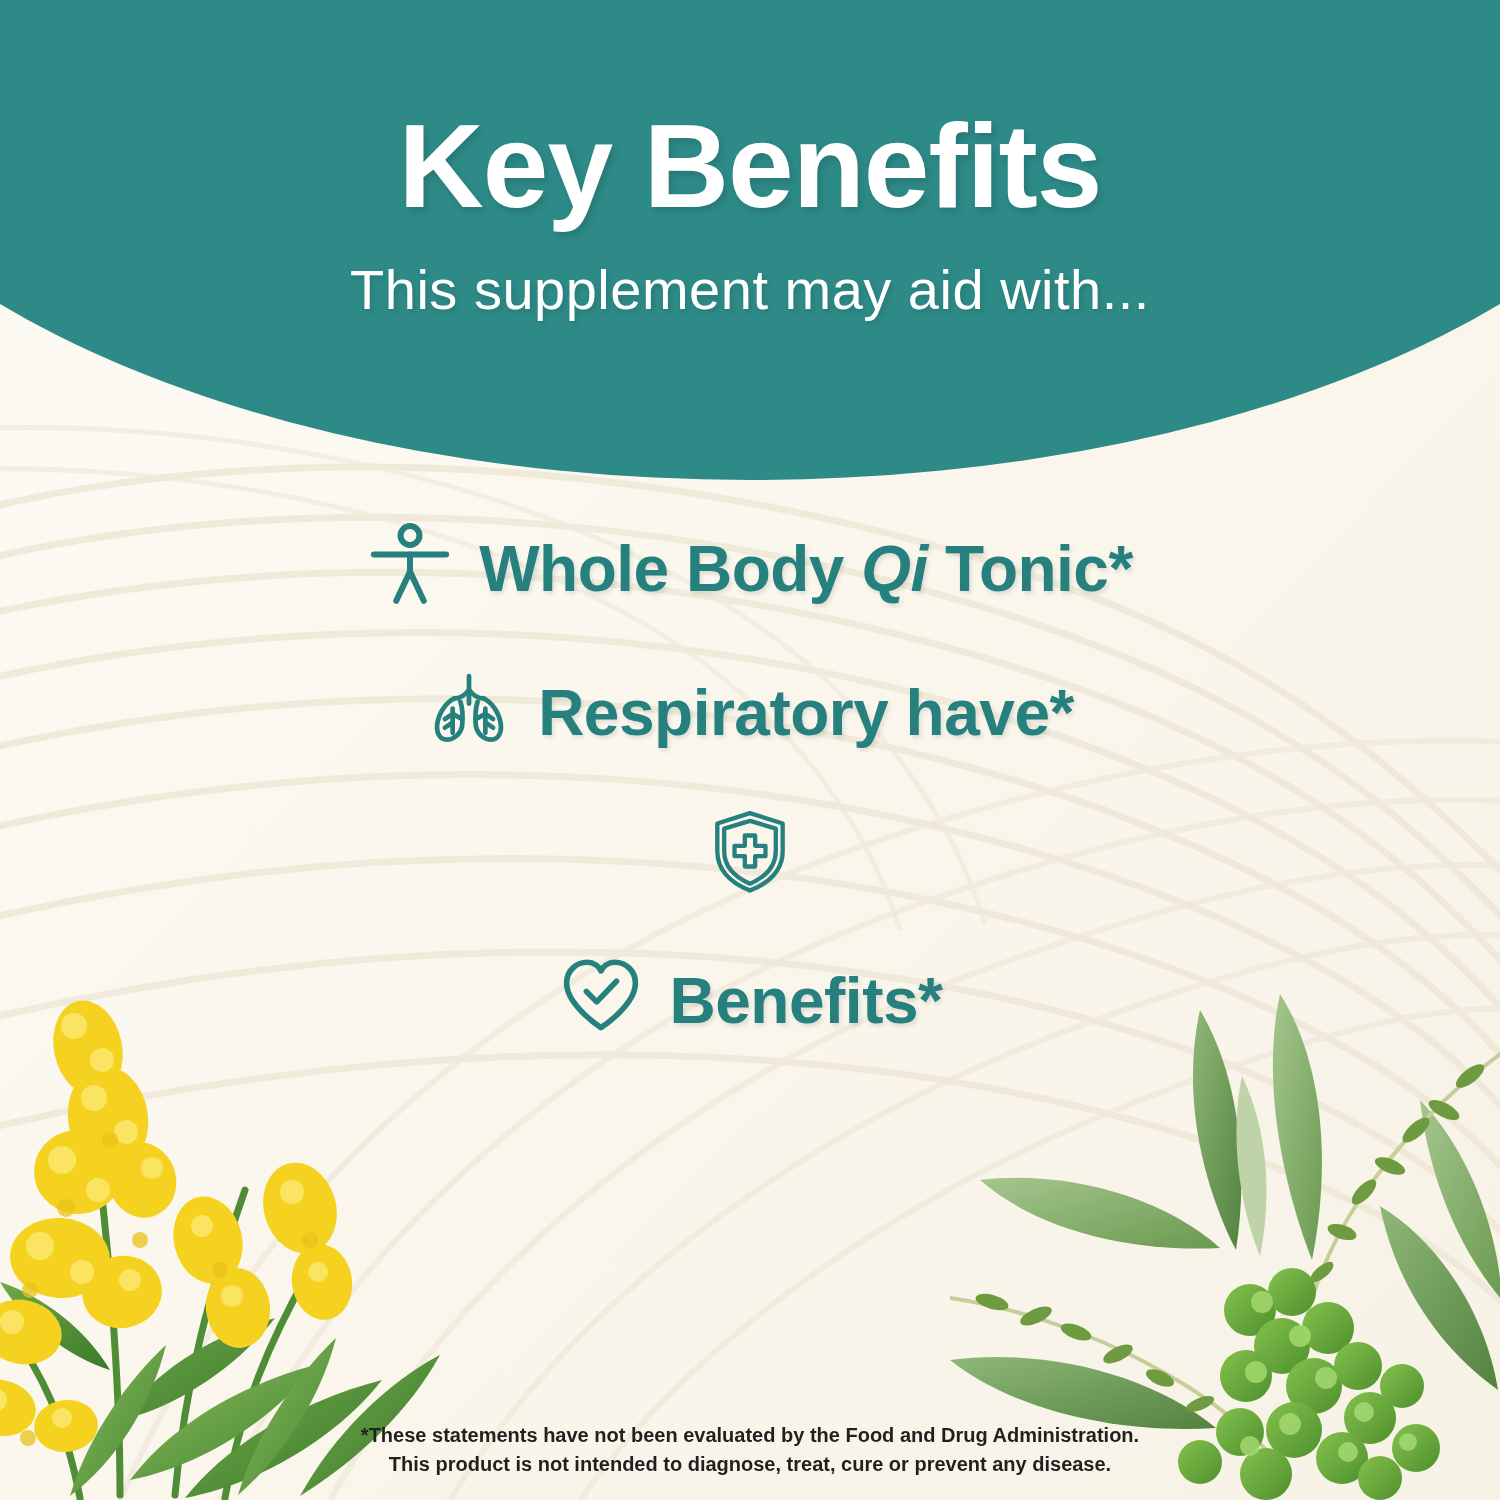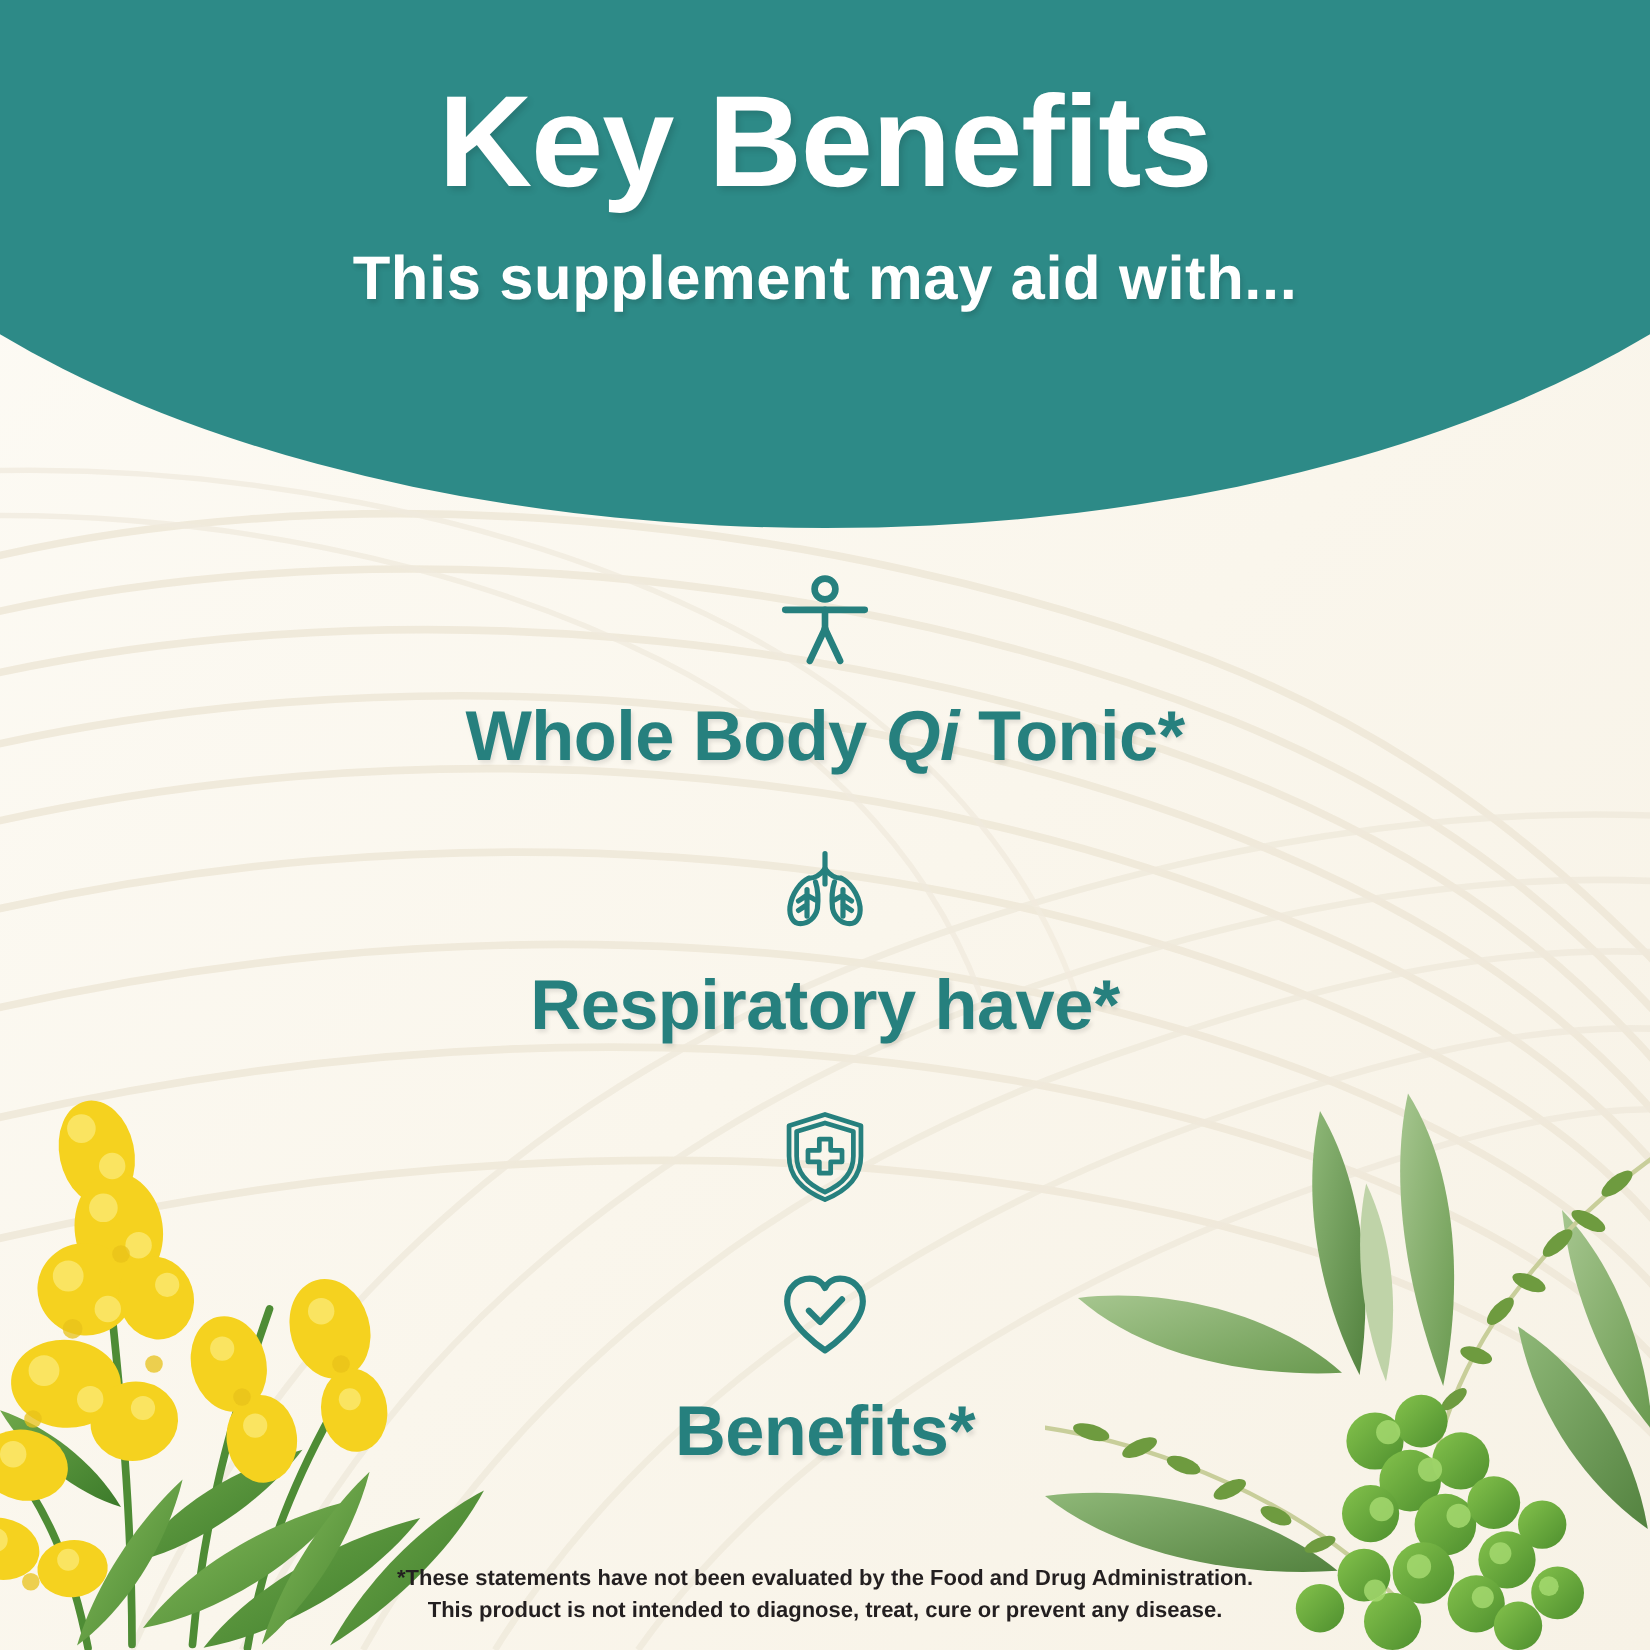--- a/index.html
+++ b/index.html
@@ -33,55 +33,54 @@
     left:-230px; top:-820px;
     width:1960px; height:1300px;
     background:#2D8A87;
     border-radius:0 0 50% 50% / 0 0 38% 38%;
   }
   .header-text-wrap {
     position:absolute; top:0; left:0;
     width:1500px; height:480px;
     display:flex; flex-direction:column;
     align-items:center; justify-content:flex-start;
-    padding-top:68px;
+    padding-top:105px;
   }
   .title {
     color:#FFFFFF;
     font-size:118px;
     font-weight:700;
     letter-spacing:-1px;
     line-height:1.05;
     text-shadow:3px 4px 6px rgba(0,0,0,.13);
   }
   .subtitle {
     color:#FFFFFF;
     font-size:56px;
-    font-weight:700;
+    font-weight:400;
     letter-spacing:.5px;
     margin-top:28px;
     text-shadow:2px 3px 5px rgba(0,0,0,.12);
   }
 
   
   .benefits {
     position:absolute;
     left:0; top:520px;
     width:1500px;
     z-index:6;
     display:flex;
     flex-direction:column;
     align-items:center;
   }
   .benefit-row {
     display:flex;
-    align-items:center;
+    align-items:flex-end;
     gap:26px;
     margin-bottom:58px;
-    flex-direction:column;
   }
   .benefit-row:last-child { margin-bottom:0; }
 
   .benefit-icon {
     flex:0 0 auto;
     width:86px; height:86px;
     display:flex; align-items:center; justify-content:center;
   }
   .benefit-icon svg { width:100%; height:100%; display:block; }
 

